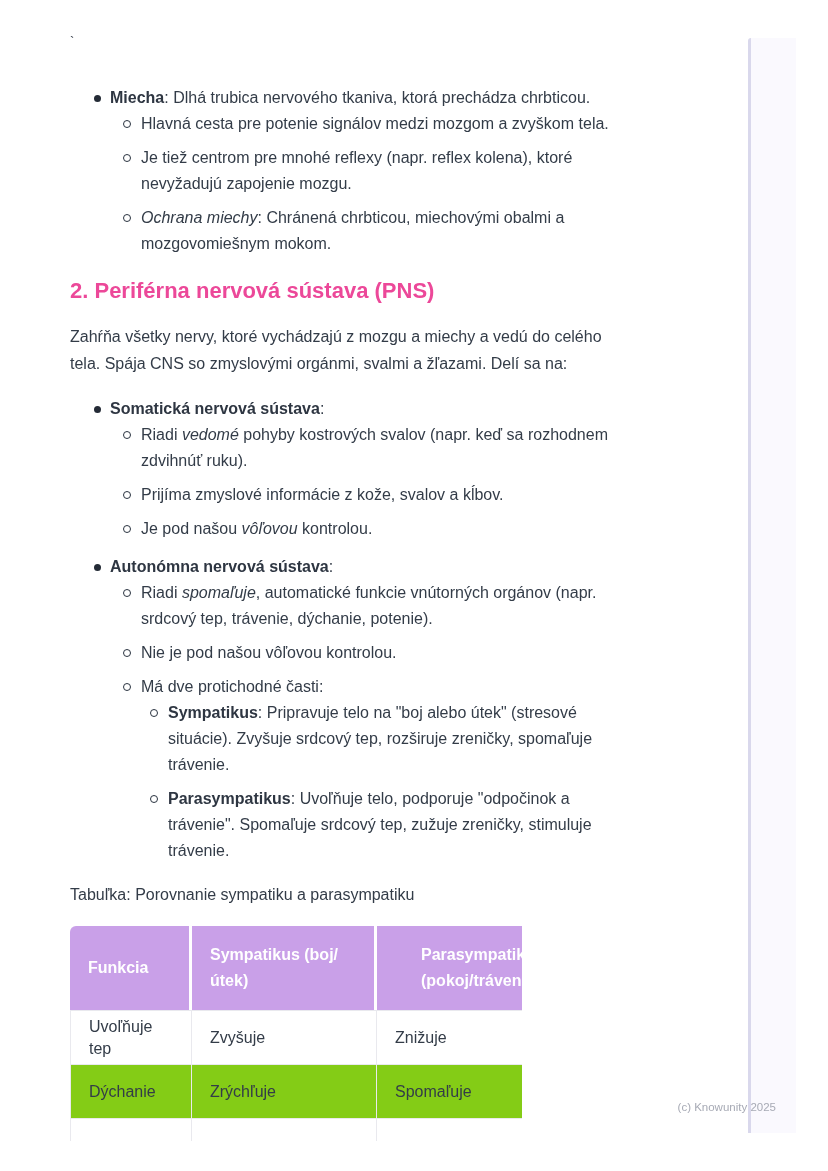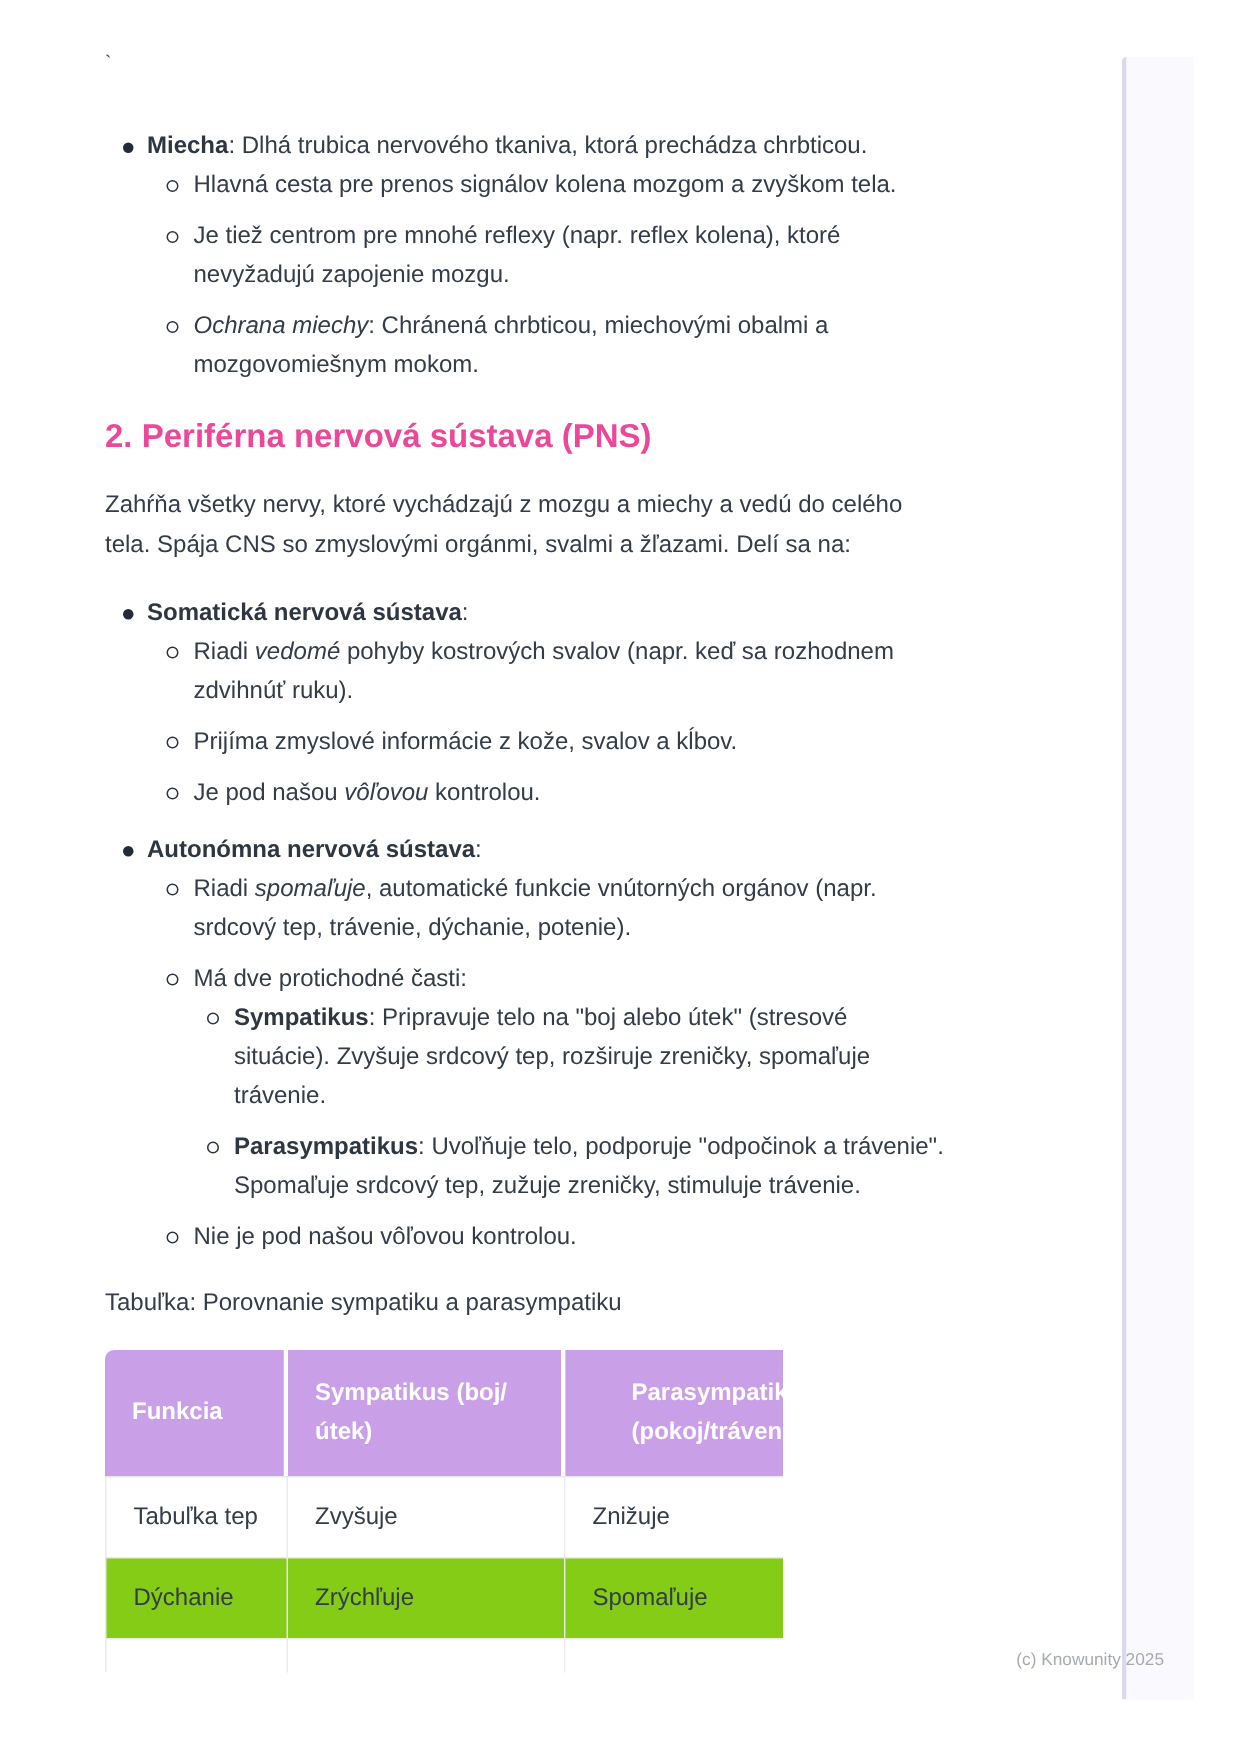--- a/index.html
+++ b/index.html
@@ -4,21 +4,21 @@
 <style>
   html,body{margin:0;padding:0;background:#ffffff;}
   .canvas{
     position:relative;width:828px;height:1171px;background:#ffffff;overflow:hidden;
     font-family:"Liberation Sans","DejaVu Sans",sans-serif;color:#333c48;
   }
   .content{position:absolute;left:70px;top:30px;width:566px;}
   .stray{height:24px;font-size:13px;line-height:24px;color:#3a424e;}
   ul{list-style:none;margin:0;padding:0;}
   li p{margin:0;font-size:16px;line-height:26px;}
-  .l1{margin:4px;}
+  .l1{margin:16px;}
   .list-a{margin-top:31px;}
   .list-b{margin-top:19px;}
   .l1 > li{position:relative;padding-left:24px;margin-bottom:12px;}
   .l1 > li:last-child{margin-bottom:0;}
   .l1 > li::before{content:"";position:absolute;left:8px;top:10px;width:7px;height:7px;border-radius:50%;background:#242b36;}
   .l2 > li{position:relative;padding-left:31px;margin-bottom:8px;}
   .l2 > li:last-child{margin-bottom:0;}
   .l2 > li::before{content:"";position:absolute;left:13px;top:9px;width:8px;height:8px;border-radius:50%;border:1.5px solid #2a3340;box-sizing:border-box;}
   .l3 > li{position:relative;padding-left:27px;margin-bottom:8px;}
   .l3 > li:last-child{margin-bottom:0;}
@@ -56,21 +56,21 @@
 <div class="canvas">
   <div class="content">
 
     <div class="stray">`</div>
 
     <ul class="l1 list-a">
       <li>
         <p><strong>Miecha</strong><span>: Dlhá trubica nervového tkaniva, ktorá prechádza chrbticou.</span></p>
         <ul class="l2">
           <li>
-              <p>Hlavná cesta pre prenos signálov kolena mozgom a zvyškom tela.</p>
+              <p>Hlavná cesta pre potenie signálov medzi mozgom a zvyškom tela.</p>
             </li>
           <li>
               <p>Je tiež centrom pre mnohé reflexy (napr. reflex kolena), ktoré nevyžadujú zapojenie mozgu.</p>
             </li>
           <li>
               <p><em>Ochrana miechy</em><span>: Chránená chrbticou, miechovými obalmi a mozgovomiešnym mokom.</span></p>
             </li>
         </ul>
       </li>
     </ul>
@@ -94,33 +94,33 @@
             </li>
         </ul>
       </li>
       <li>
         <p><strong>Autonómna nervová sústava</strong><span>:</span></p>
         <ul class="l2">
           <li>
               <p><span>Riadi </span><em>spomaľuje</em><span>, automatické funkcie vnútorných orgánov (napr. srdcový tep, trávenie, dýchanie, potenie).</span></p>
             </li>
           <li>
+              <p>Nie je pod našou vôľovou kontrolou.</p>
+            </li>
+          <li>
             <p>Má dve protichodné časti:</p>
             <ul class="l3">
               <li>
                   <p><strong>Sympatikus</strong><span>: Pripravuje telo na "boj alebo útek" (stresové situácie). Zvyšuje srdcový tep, rozširuje zreničky, spomaľuje trávenie.</span></p>
                 </li>
               <li>
                   <p><strong>Parasympatikus</strong><span>: Uvoľňuje telo, podporuje "odpočinok a trávenie". Spomaľuje srdcový tep, zužuje zreničky, stimuluje trávenie.</span></p>
                 </li>
             </ul>
           </li>
-          <li>
-              <p>Nie je pod našou vôľovou kontrolou.</p>
-            </li>
         </ul>
       </li>
     </ul>
 
     <p class="caption">Tabuľka: Porovnanie sympatiku a parasympatiku</p>
 
     <div class="table-clip">
       <table>
         <colgroup>
             <col class="c1">
@@ -129,21 +129,21 @@
           </colgroup>
         <thead>
           <tr>
             <th>Funkcia</th>
             <th>Sympatikus (boj/útek)</th>
             <th>Parasympatikus (pokoj/trávenie)</th>
           </tr>
         </thead>
         <tbody>
           <tr>
-            <td>Tabuľka tep</td>
+            <td>Uvoľňuje tep</td>
             <td>Zvyšuje</td>
             <td>Znižuje</td>
           </tr>
           <tr class="alt">
             <td>Dýchanie</td>
             <td>Zrýchľuje</td>
             <td>Spomaľuje</td>
           </tr>
           <tr class="clipped">
             <td></td>

